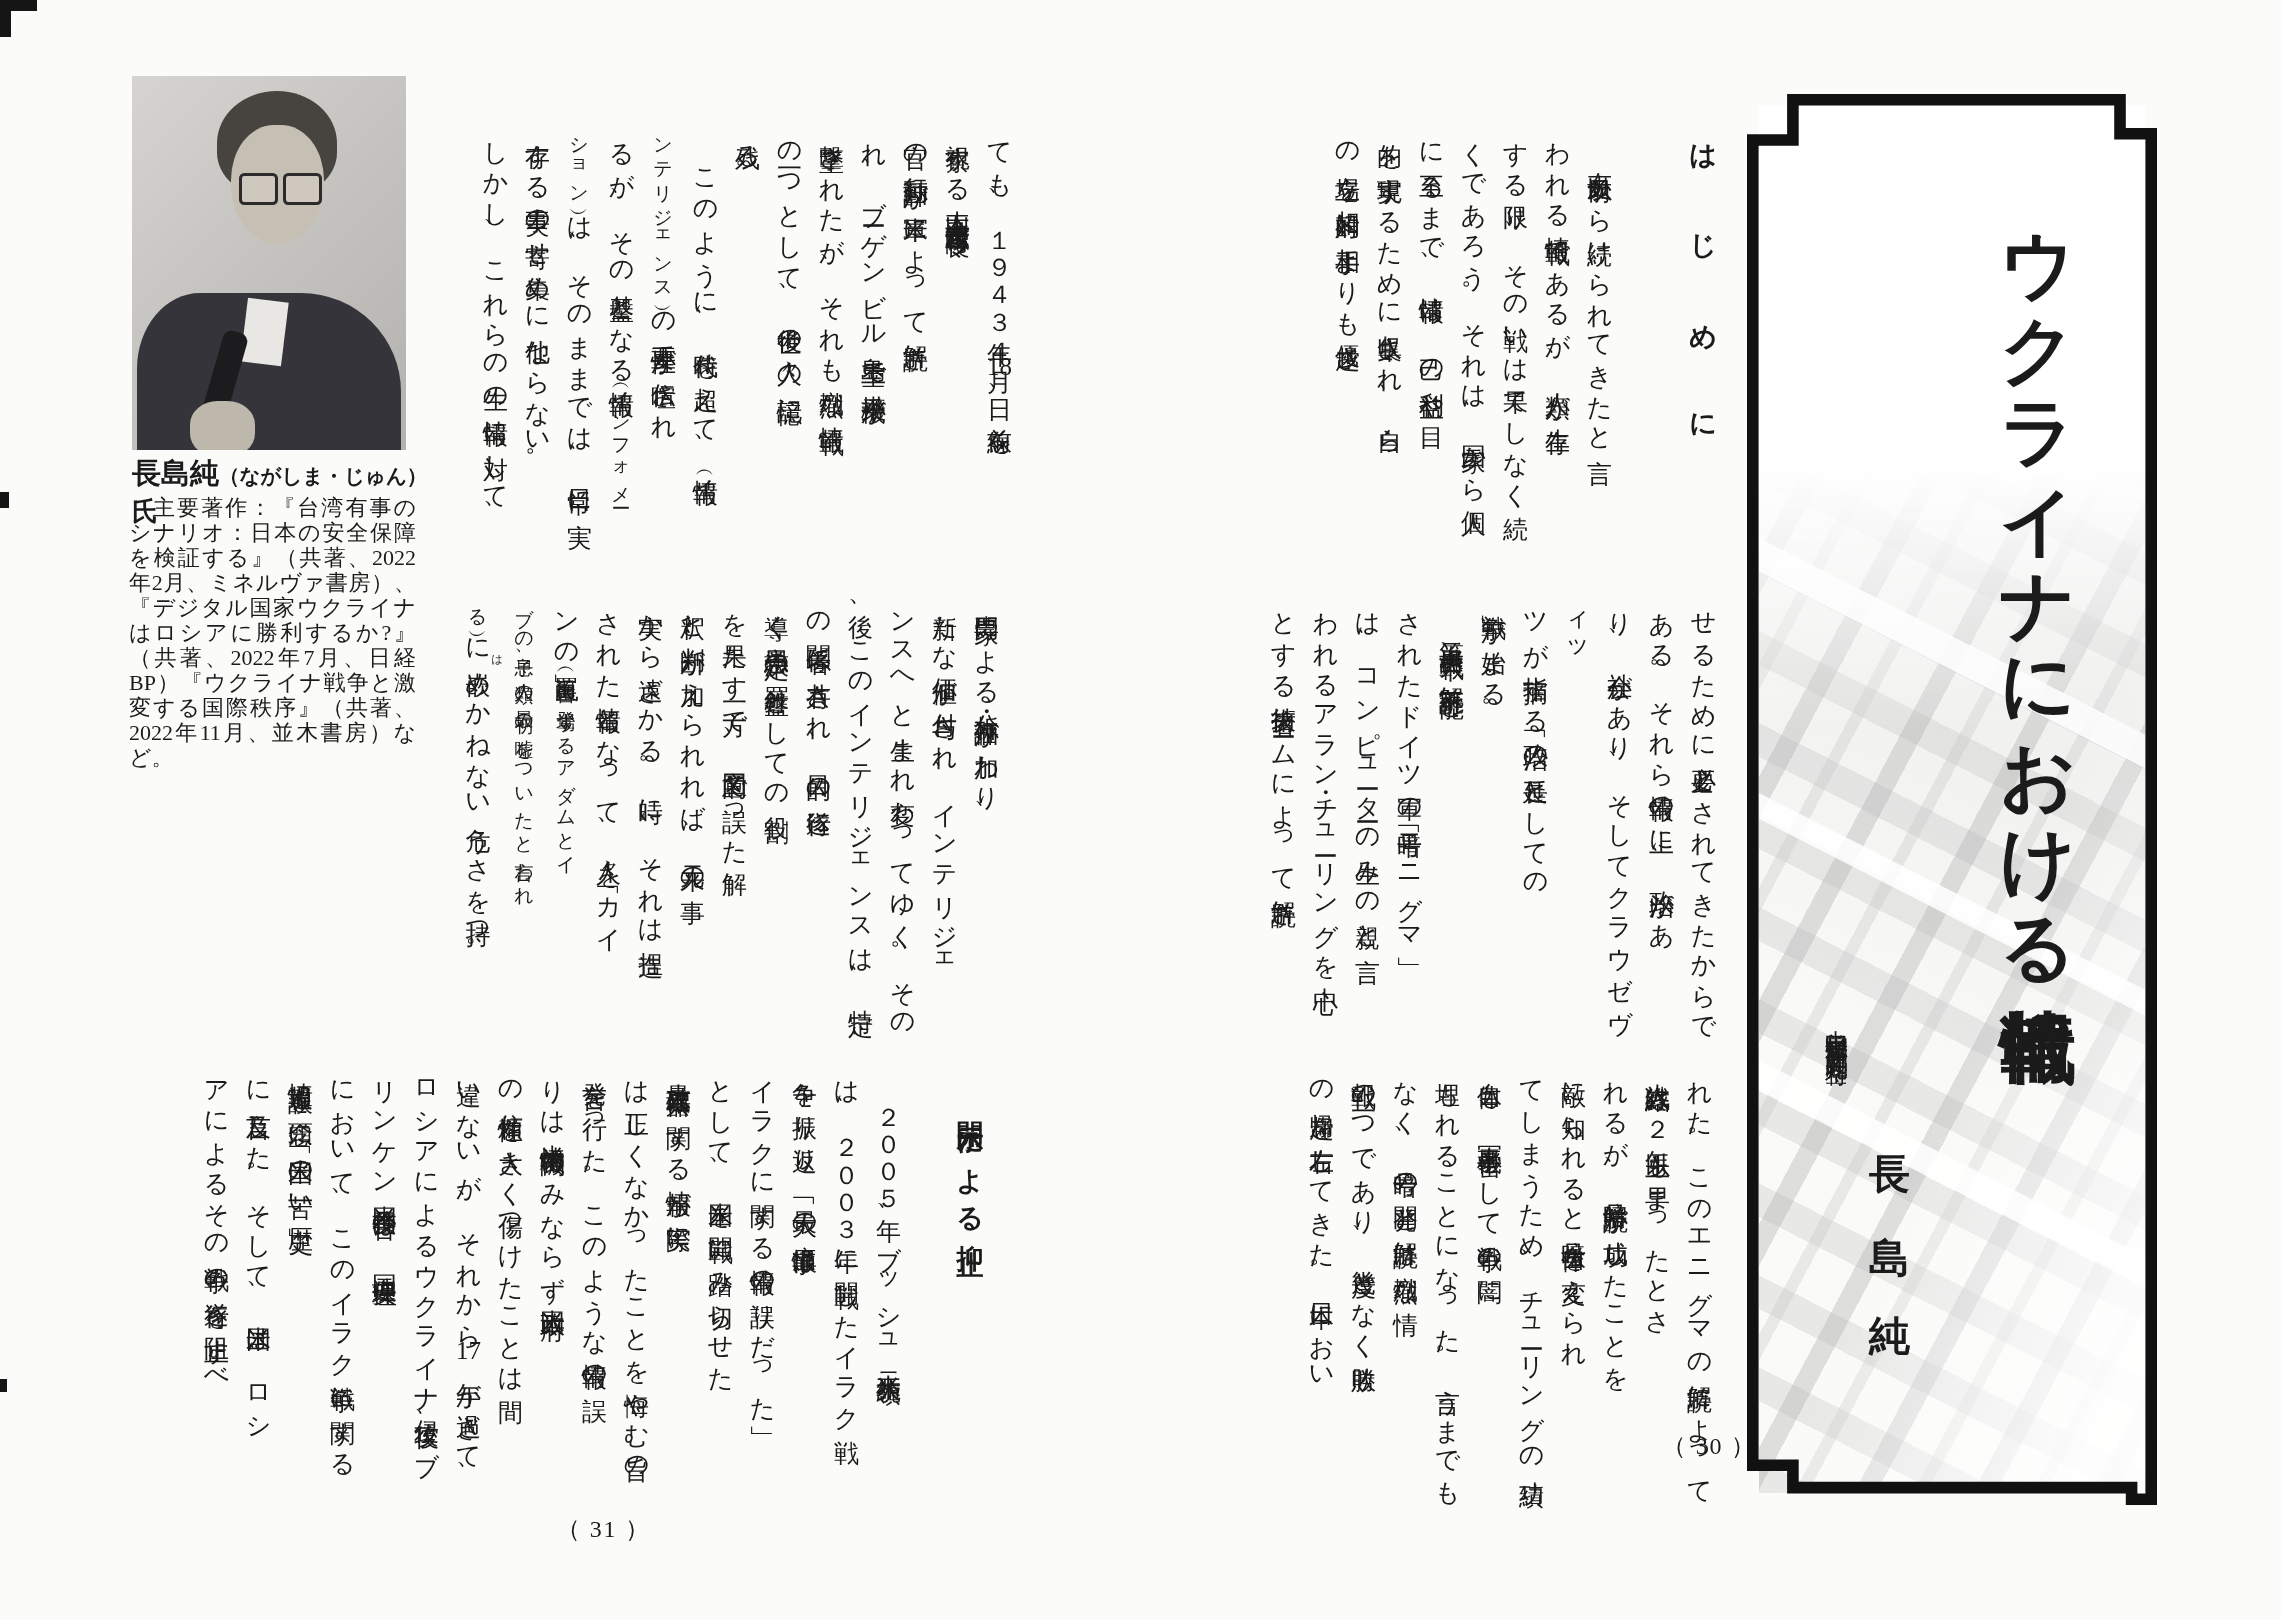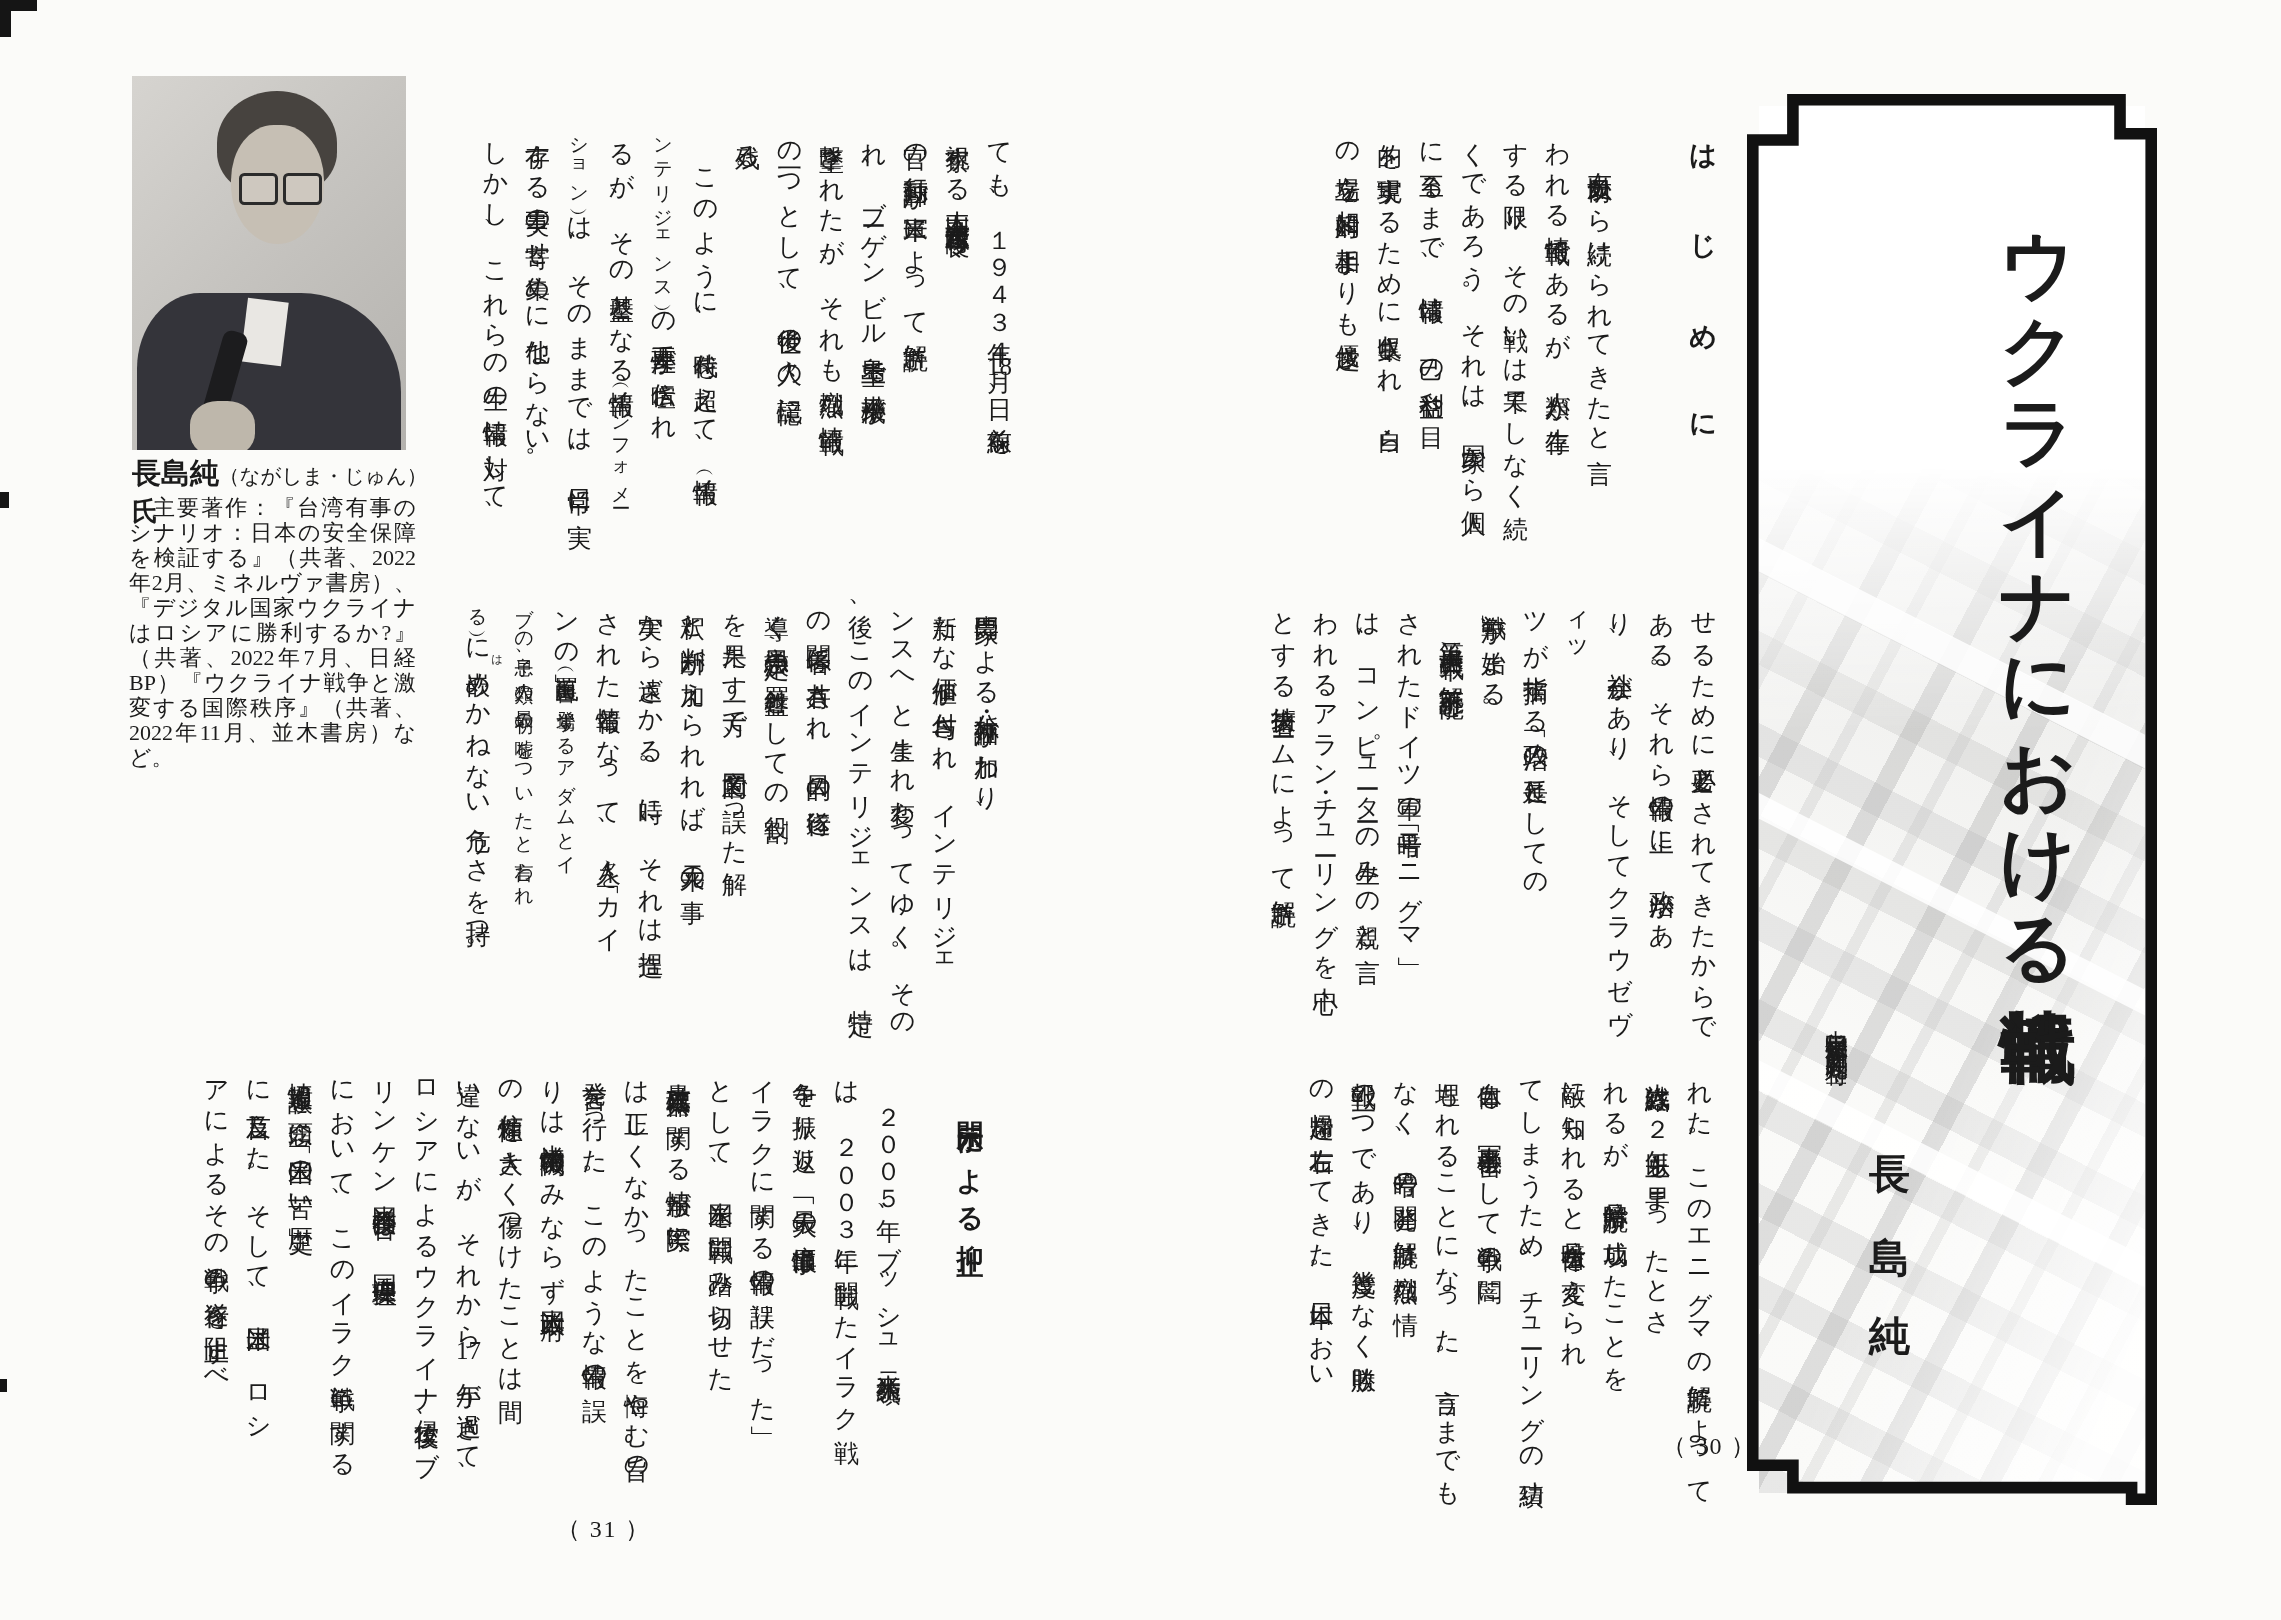--- a/index.html
+++ b/index.html
@@ -43,21 +43,21 @@
   .ph-face{left:36%;top:13%;width:34%;height:32%;border-radius:46% 46% 50% 50%;background:#c6bfb4;}
   .ph-glass-l{left:39%;top:26%;width:12%;height:7%;border:3.6px solid #2b2b2b;border-radius:5.3px;background:rgba(255,255,255,.15);}
   .ph-glass-r{left:55%;top:26%;width:12%;height:7%;border:3.6px solid #2b2b2b;border-radius:5.3px;background:rgba(255,255,255,.15);}
   .ph-body{left:2%;top:58%;width:96%;height:44%;background:#34343a;border-radius:24% 38% 0 0/46% 60% 0 0;}
   .ph-shirt{left:41%;top:60%;width:15%;height:17%;background:#e9e7e3;transform:rotate(7deg);}
   .ph-mic{left:29%;top:68%;width:9%;height:27%;background:#1c1c1e;border-radius:9px;transform:rotate(16deg);}
   .ph-hand{left:21%;top:87%;width:24%;height:15%;background:#beb7ab;border-radius:42%;}
   .caption{position:absolute;left:132px;top:454px;width:303px;
     font-family:"Liberation Sans","DejaVu Sans",sans-serif;}
   .cap-name{font-weight:bold;font-size:29px;}
-  .cap-reading{font-size:20.5px;font-weight:normal;}
+  .cap-reading{font-size:20.5px;font-weight:bold;}
   .cap-suffix{font-weight:bold;font-size:26px;}
   .bio{position:absolute;left:129px;top:495px;width:287px;font-size:22px;line-height:25px;
     text-align:justify;text-justify:inter-ideograph;}
   .bio p{margin:0;}
   
   .pagenum{position:absolute;width:143px;text-align:center;font-size:24px;letter-spacing:1.8px;}
 </style>
 </head>
 <body>
 

